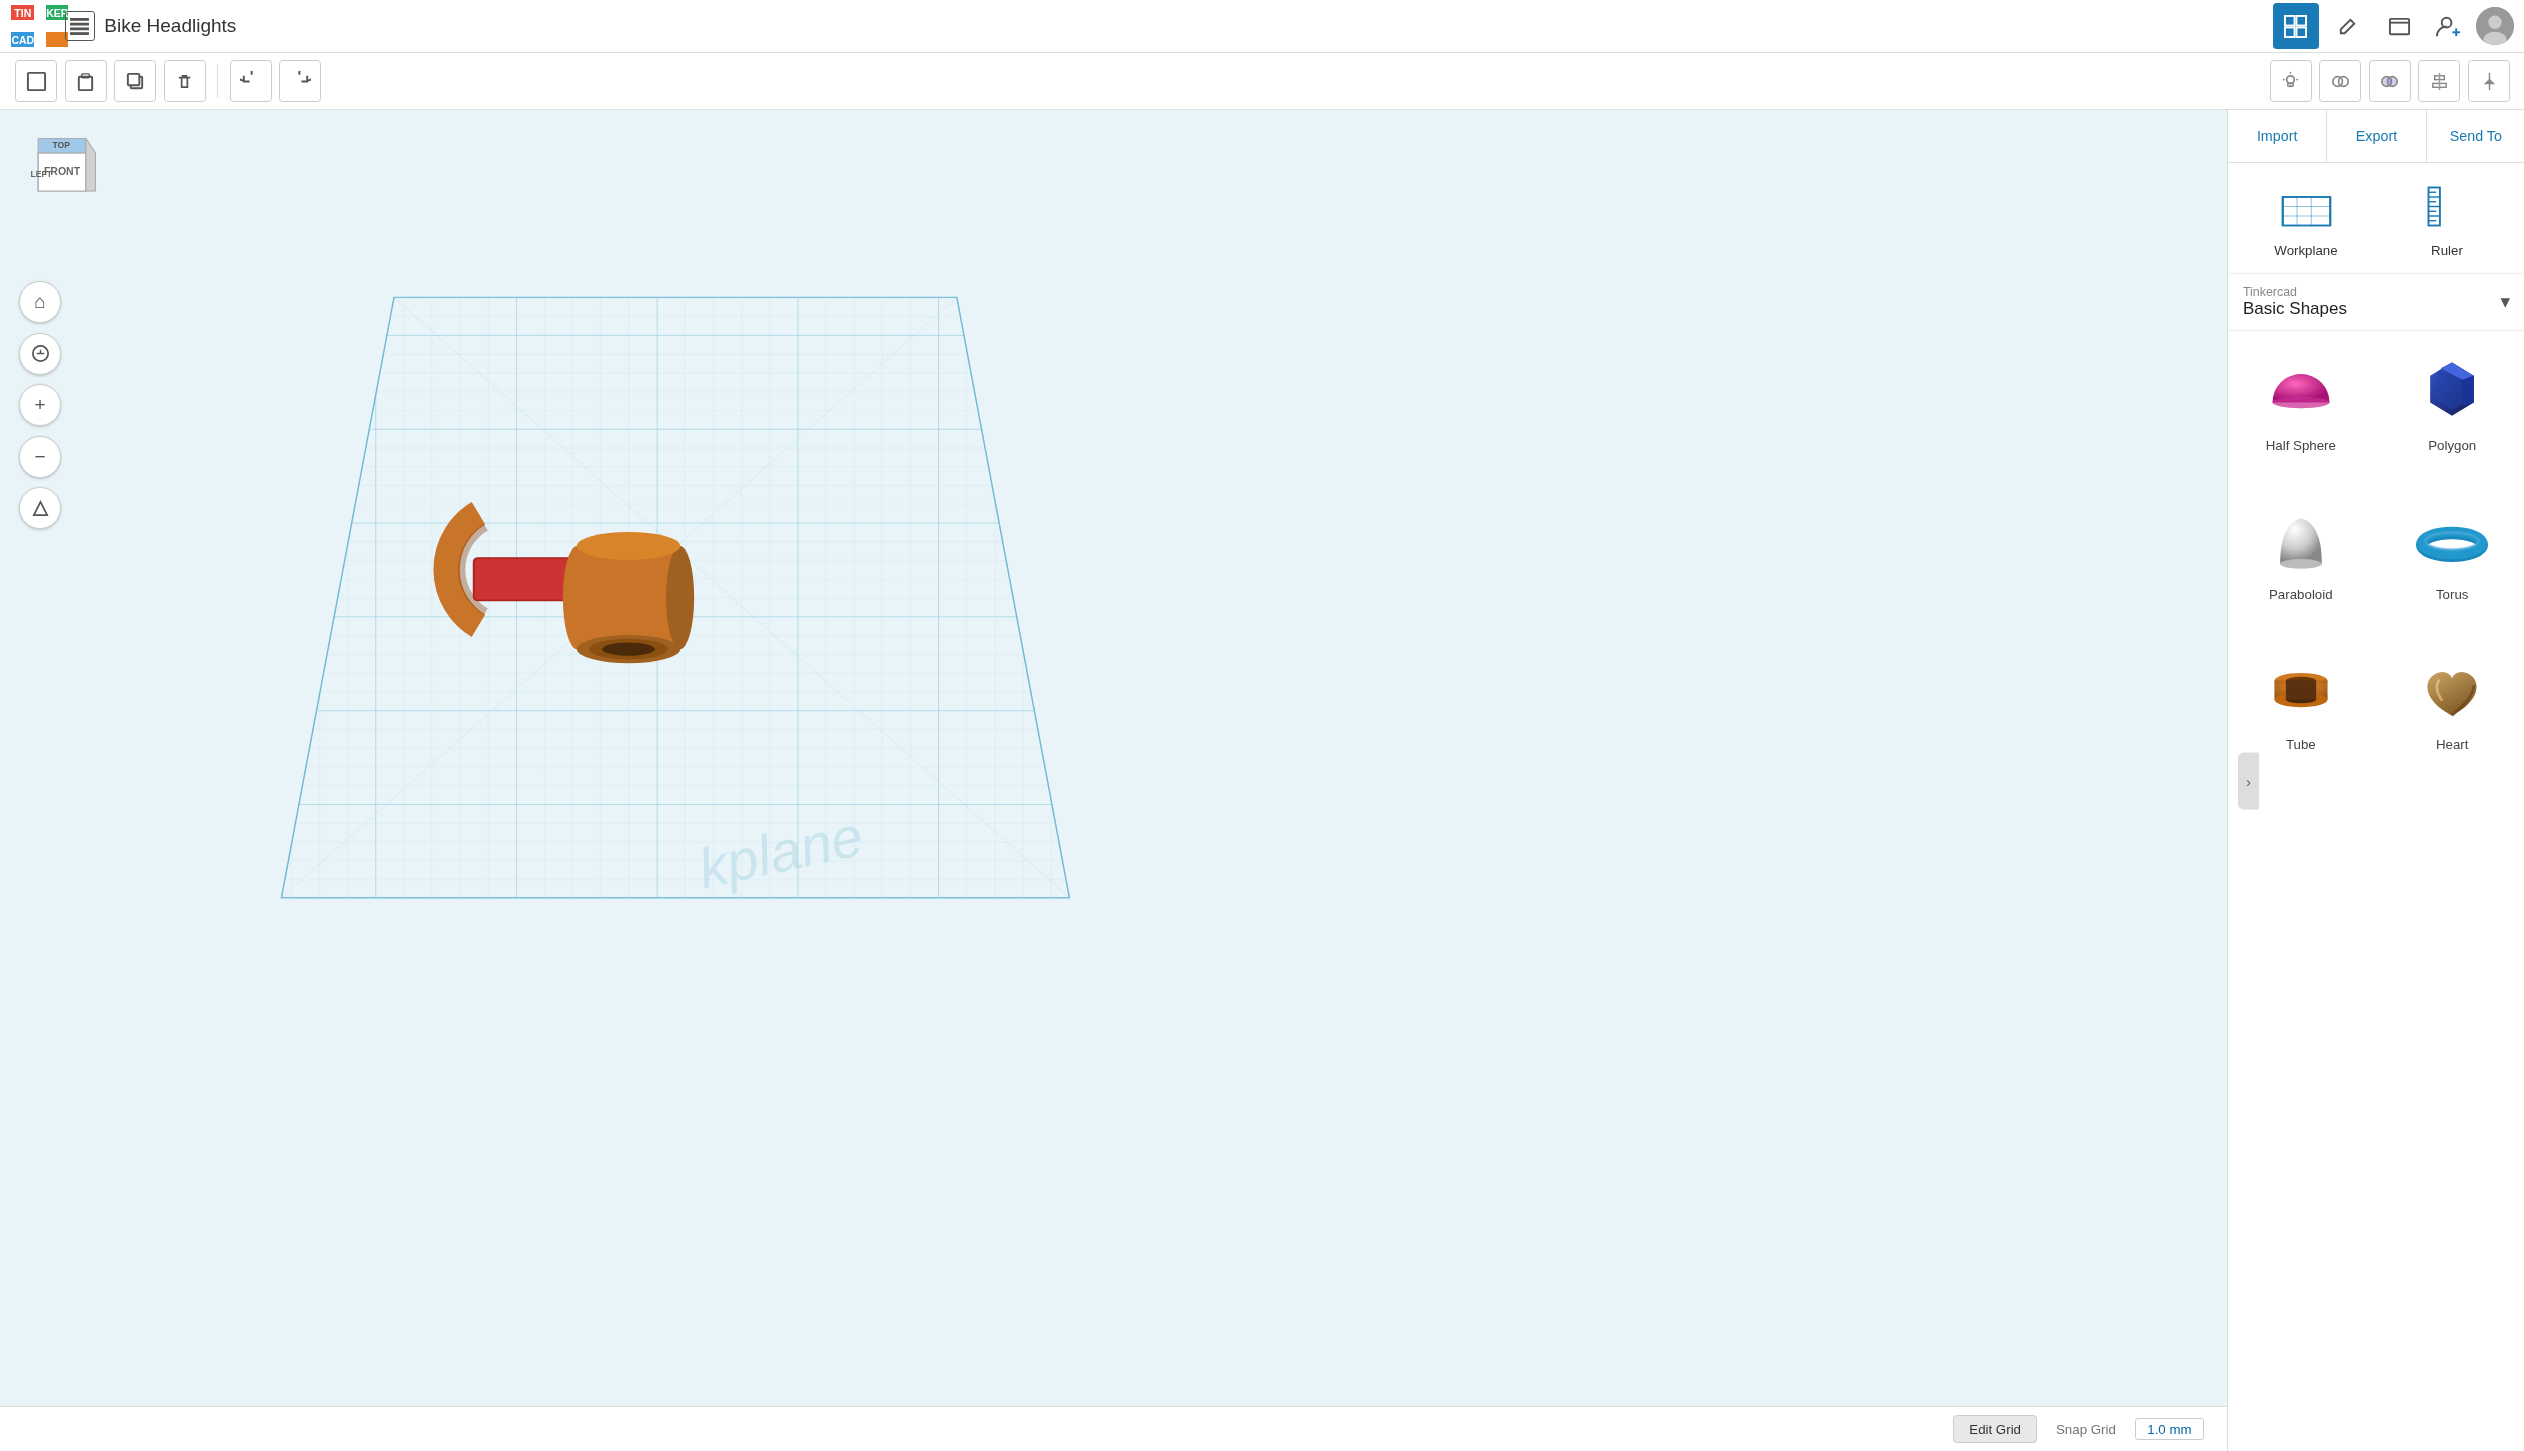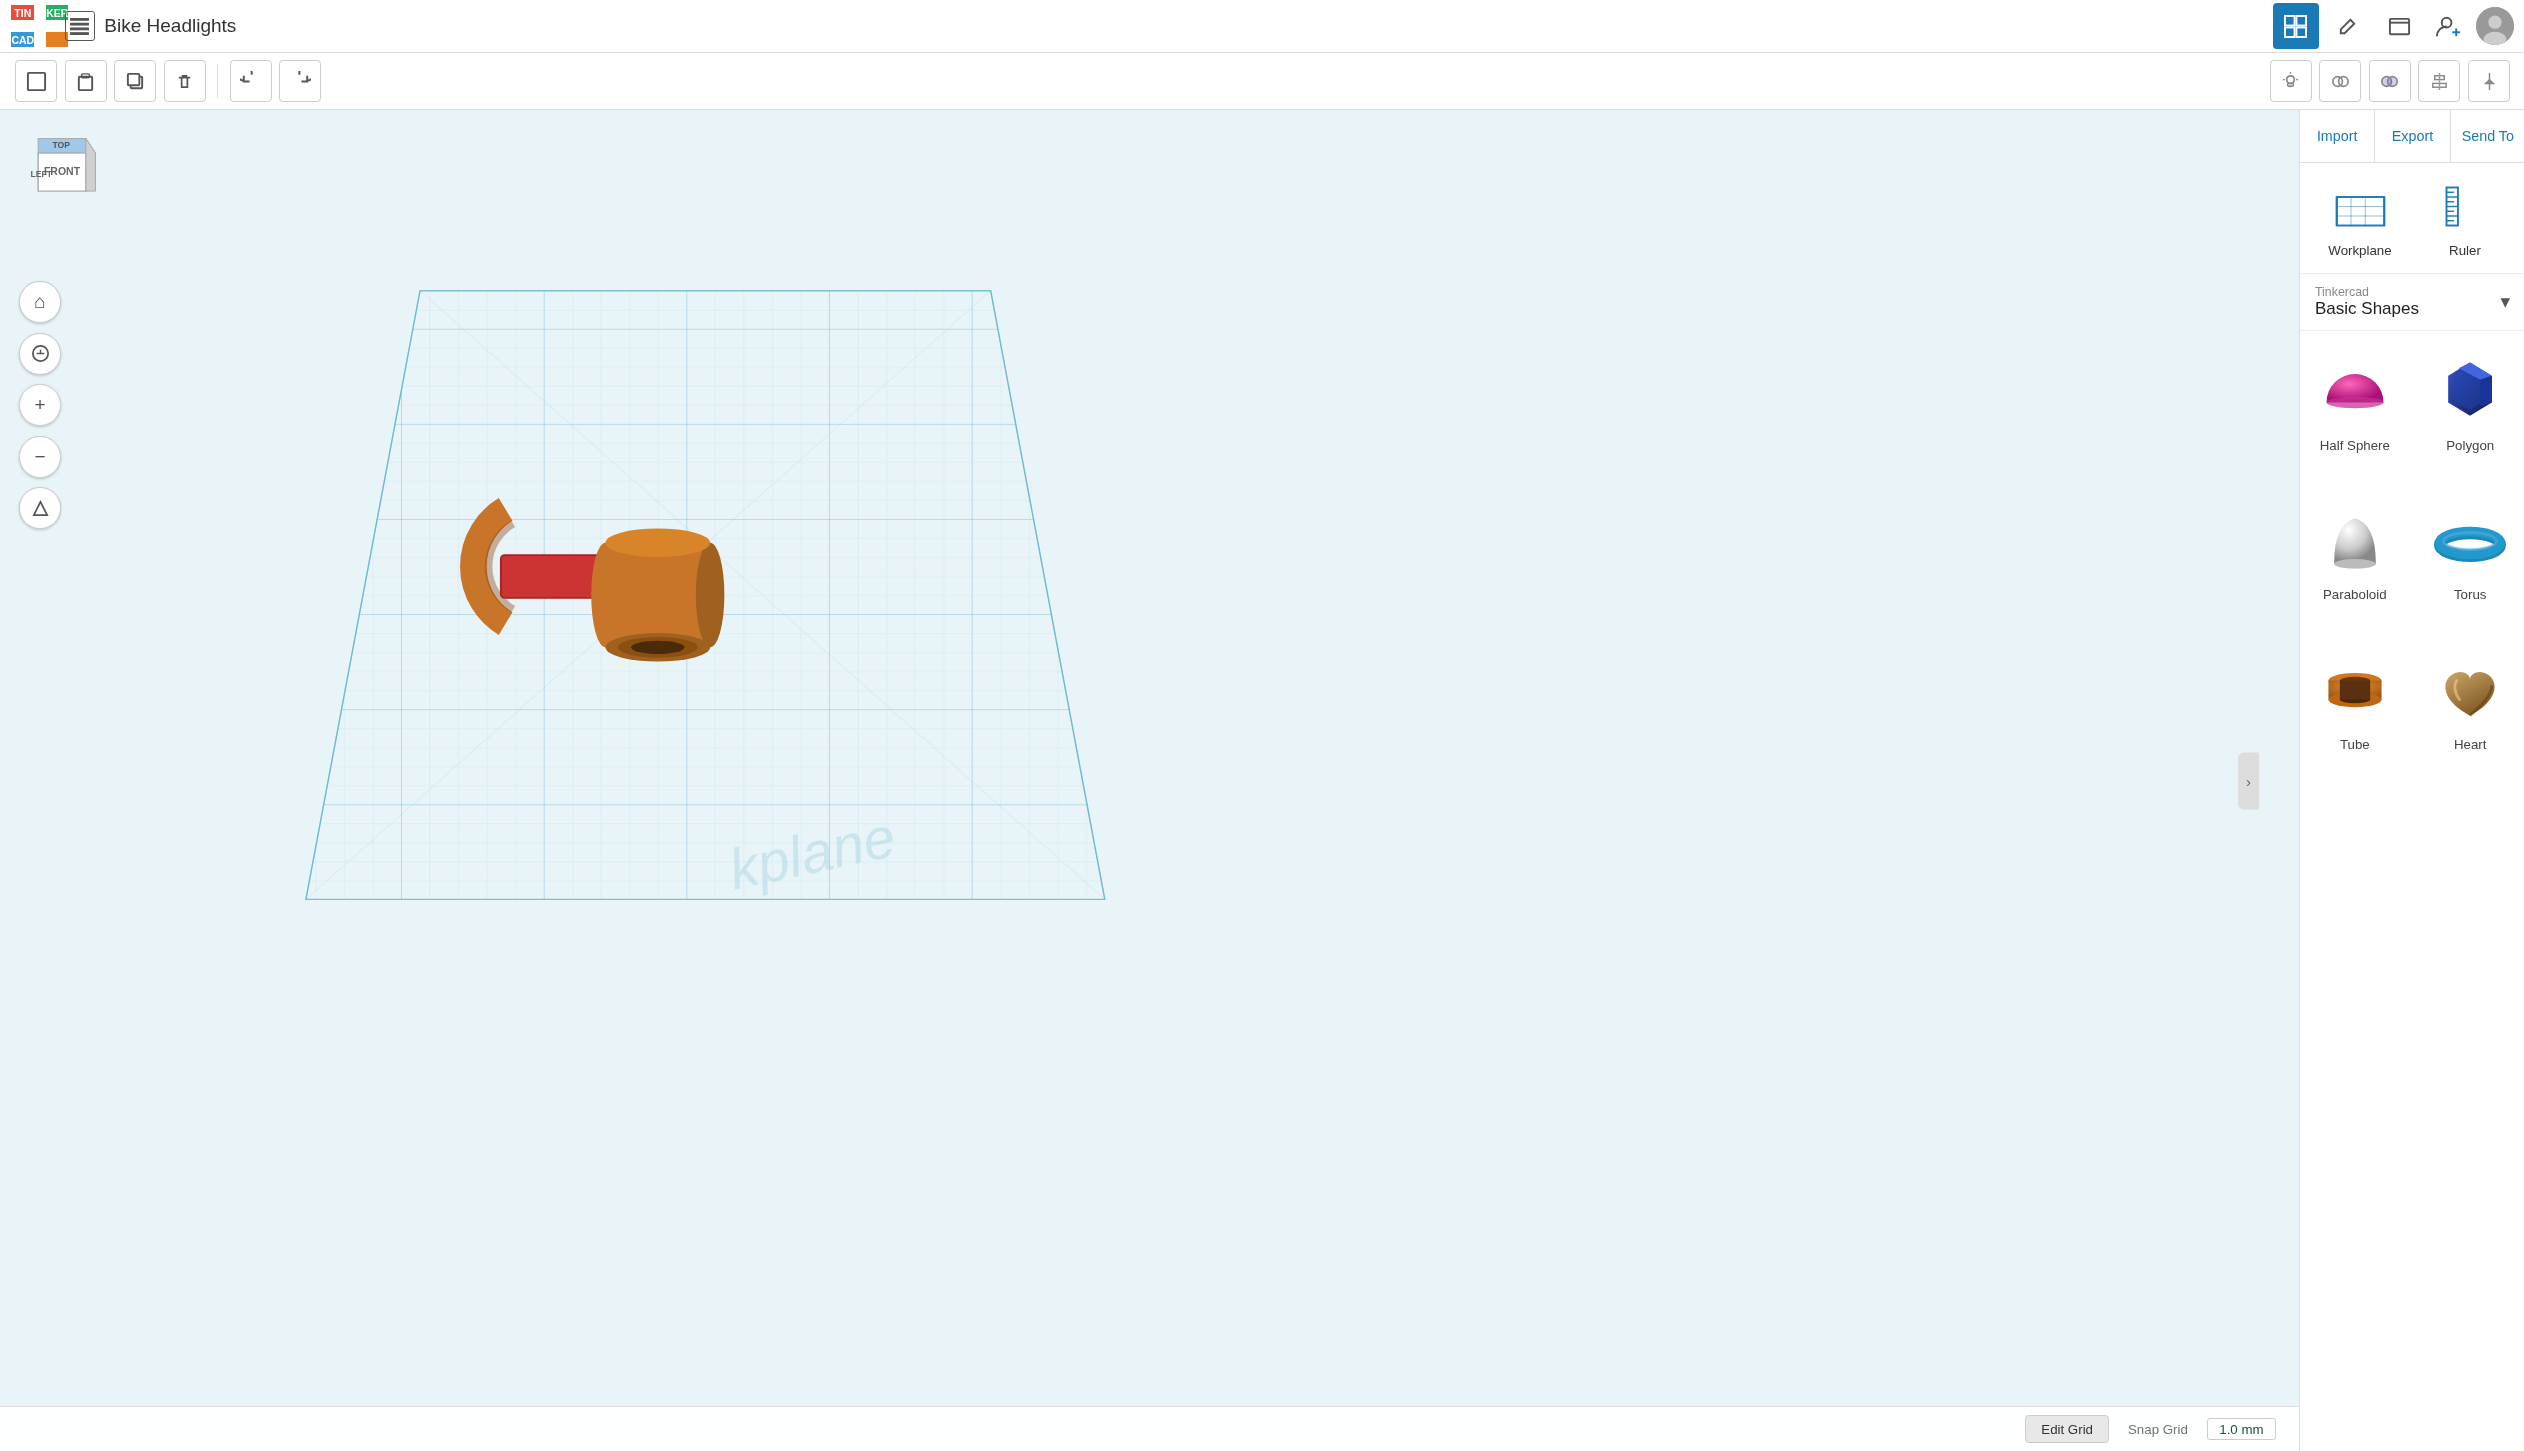--- a/index.html
+++ b/index.html
@@ -122,21 +122,21 @@
       padding: 0 15px;
       gap: 15px;
     }
     #edit-grid-btn {
       background: #e8e8e8; border: 1px solid #ccc; border-radius: 3.8px; padding: 5.7px 13.3px; cursor: pointer; font-size: 13.3px; color: #333;
     }
     #snap-label { font-size: 13.3px; color: #555; }
 
     
     #right-panel {
-      width: 226px;
+      width: 298px;
       background: #fff;
       border-left: 1px solid #ddd;
       display: flex;
       flex-direction: column;
       overflow-y: auto;
     }
 
     
     #panel-actions {
       display: flex;
@@ -416,21 +416,21 @@
         <ellipse cx="270" cy="75" rx="55" ry="15" fill="#d8852a"></ellipse>
         <ellipse cx="270" cy="185" rx="55" ry="15" fill="#a06020"></ellipse>
         <ellipse cx="270" cy="185" rx="42" ry="11" fill="#8B5010"></ellipse>
         <ellipse cx="270" cy="185" rx="28" ry="7" fill="#4a2a08"></ellipse>
       </g>
     </svg>
 
     <div id="bottom-bar" style="position:absolute;bottom:0;right:0;left:0;height:45px;background:rgba(255,255,255,0.95);border-top:1px solid #ddd;display:flex;align-items:center;justify-content:flex-end;padding:0 23px;gap:19px;">
       <button id="edit-grid-btn" style="background:#e8e8e8;border:1px solid #ccc;border-radius:3.8px;padding:5.7px 15px;cursor:pointer;font-size:13.3px;color:#333;">Edit Grid</button>
       <span id="snap-label" style="font-size:13.3px;color:#737373;">Snap Grid</span>
-      <span style="font-size:13.3px;color:#14532d;border:1px solid #ccc;border-radius:2.9px;padding:2.9px 11.4px;background:#fff;cursor:pointer;">1.0 mm</span>
+      <span style="font-size:13.3px;color:#0369a1;border:1px solid #ccc;border-radius:2.9px;padding:2.9px 11.4px;background:#fff;cursor:pointer;">1.0 mm</span>
     </div>
   </div>
 
   <div id="panel-collapse" style="position:absolute;right:266px;top:50%;transform:translateY(-50%);width:21px;height:57px;background:#ddd;border-radius:5.7px 0 0 5.7px;cursor:pointer;display:flex;align-items:center;justify-content:center;font-size:15px;color:#666;z-index:20;">›</div>
 
   <div id="right-panel">
 
     <div id="panel-actions">
       <button class="panel-action-btn">Import</button>
       <button class="panel-action-btn">Export</button>

